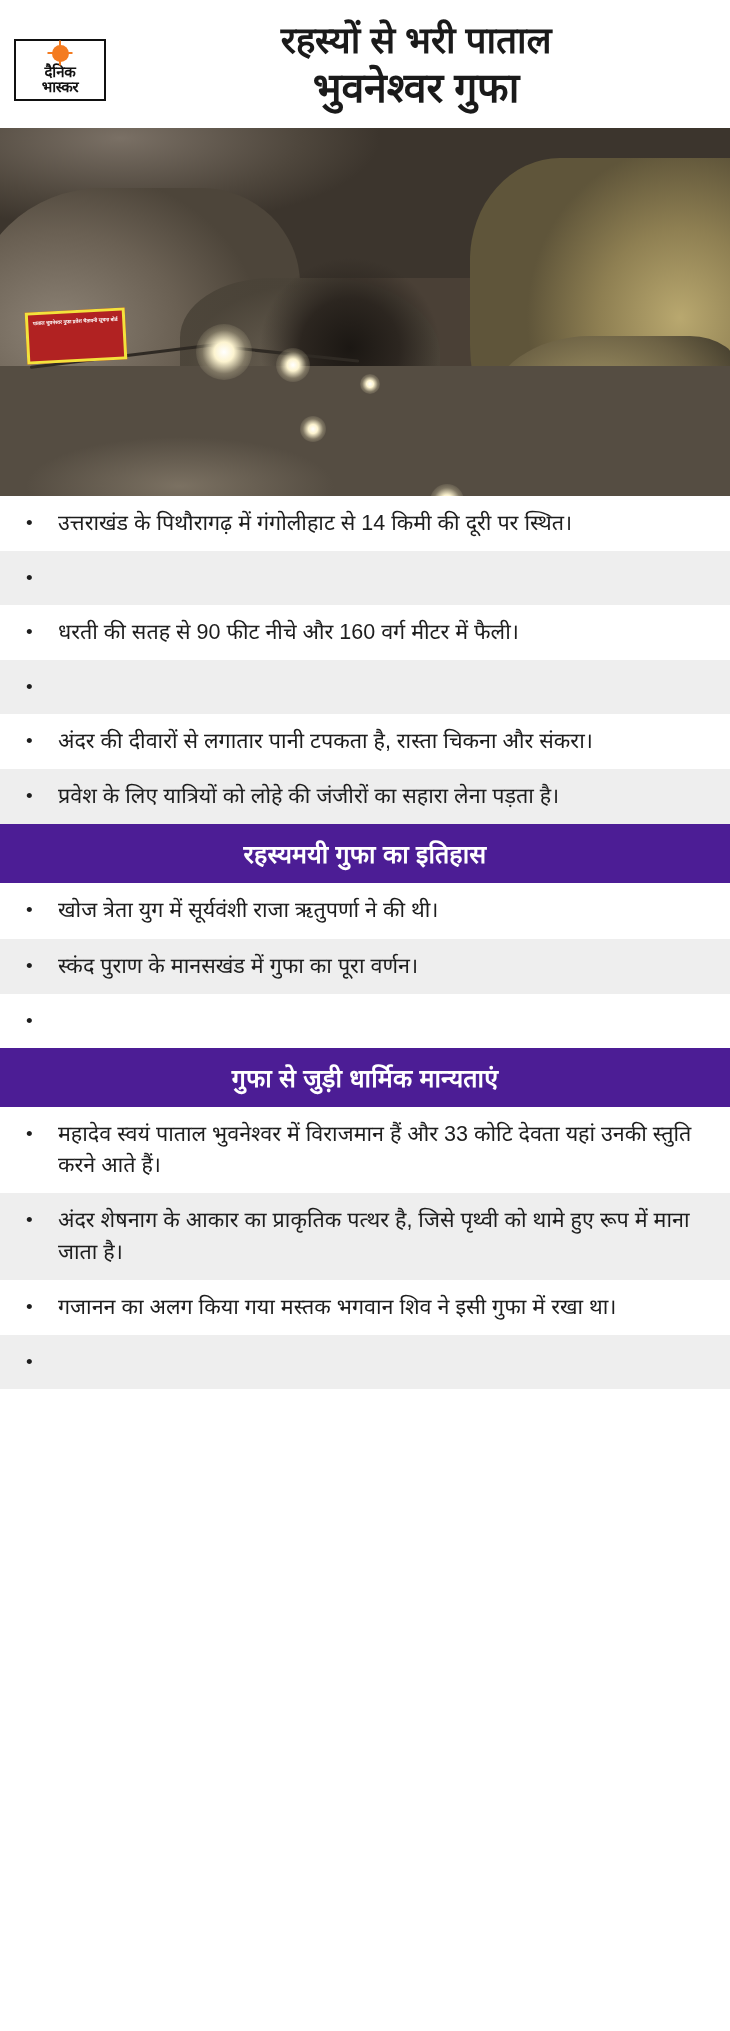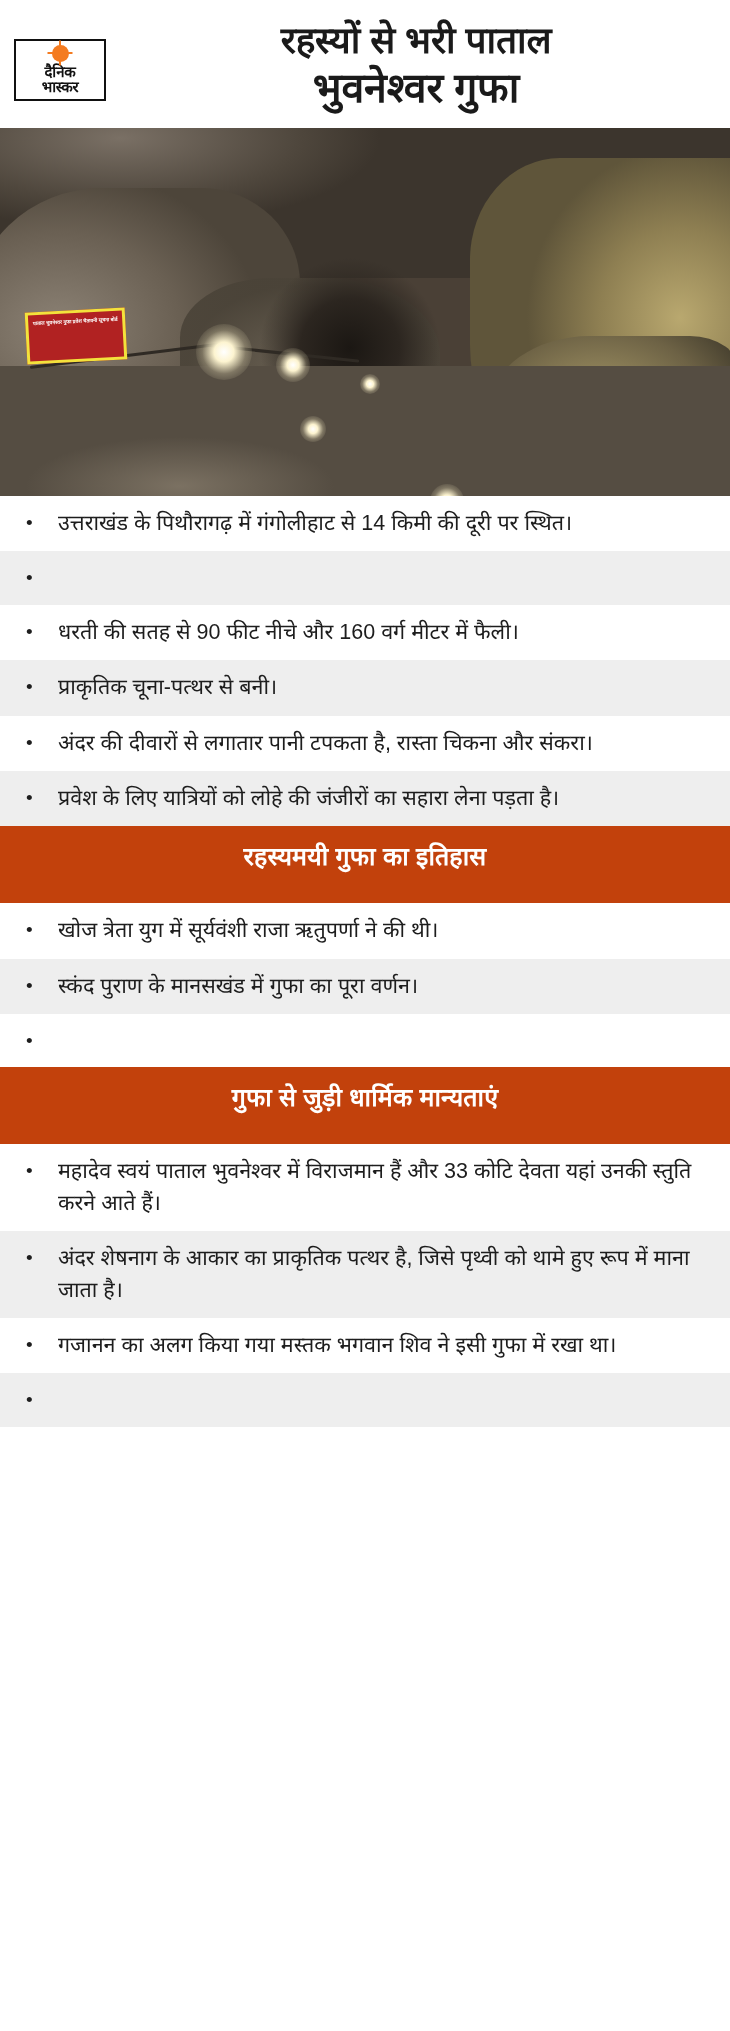--- a/index.html
+++ b/index.html
@@ -198,26 +198,26 @@
   .row.plain { background: #ffffff; }
   .bullet {
     min-width: 16px;
     font-size: 19px;
     line-height: 1.55;
     color: #1d1d1d;
   }
   .row-text { flex: 1; margin-left: 16px; }
 
   .section-head {
-    background: #c2410c;
+    background: #4c1d95;
     color: #ffffff;
     text-align: center;
     font-size: 25px;
     font-weight: bold;
-    padding: 12px 10px 31px 10px;
+    padding: 12px 10px 13px 10px;
     letter-spacing: 0.2px;
   }
 </style>
 </head>
 <body>
 
 <div class="page">
 
   <div class="header">
     <div class="logo-box">
@@ -261,21 +261,20 @@
     </div>
     <div class="row alt">
       <span class="bullet">•</span>
     </div>
     <div class="row plain">
       <span class="bullet">•</span>
       <span class="row-text">धरती की सतह से 90 फीट नीचे और 160 वर्ग मीटर में फैली।</span>
     </div>
     <div class="row alt">
       <span class="bullet">•</span>
-      <span class="row-text">प्राकृतिक चूना-पत्थर से बनी।</span>
     </div>
     <div class="row plain">
       <span class="bullet">•</span>
       <span class="row-text">अंदर की दीवारों से लगातार पानी टपकता है, रास्ता चिकना और संकरा।</span>
     </div>
     <div class="row alt">
       <span class="bullet">•</span>
       <span class="row-text">प्रवेश के लिए यात्रियों को लोहे की जंजीरों का सहारा लेना पड़ता है।</span>
     </div>
   </div>

